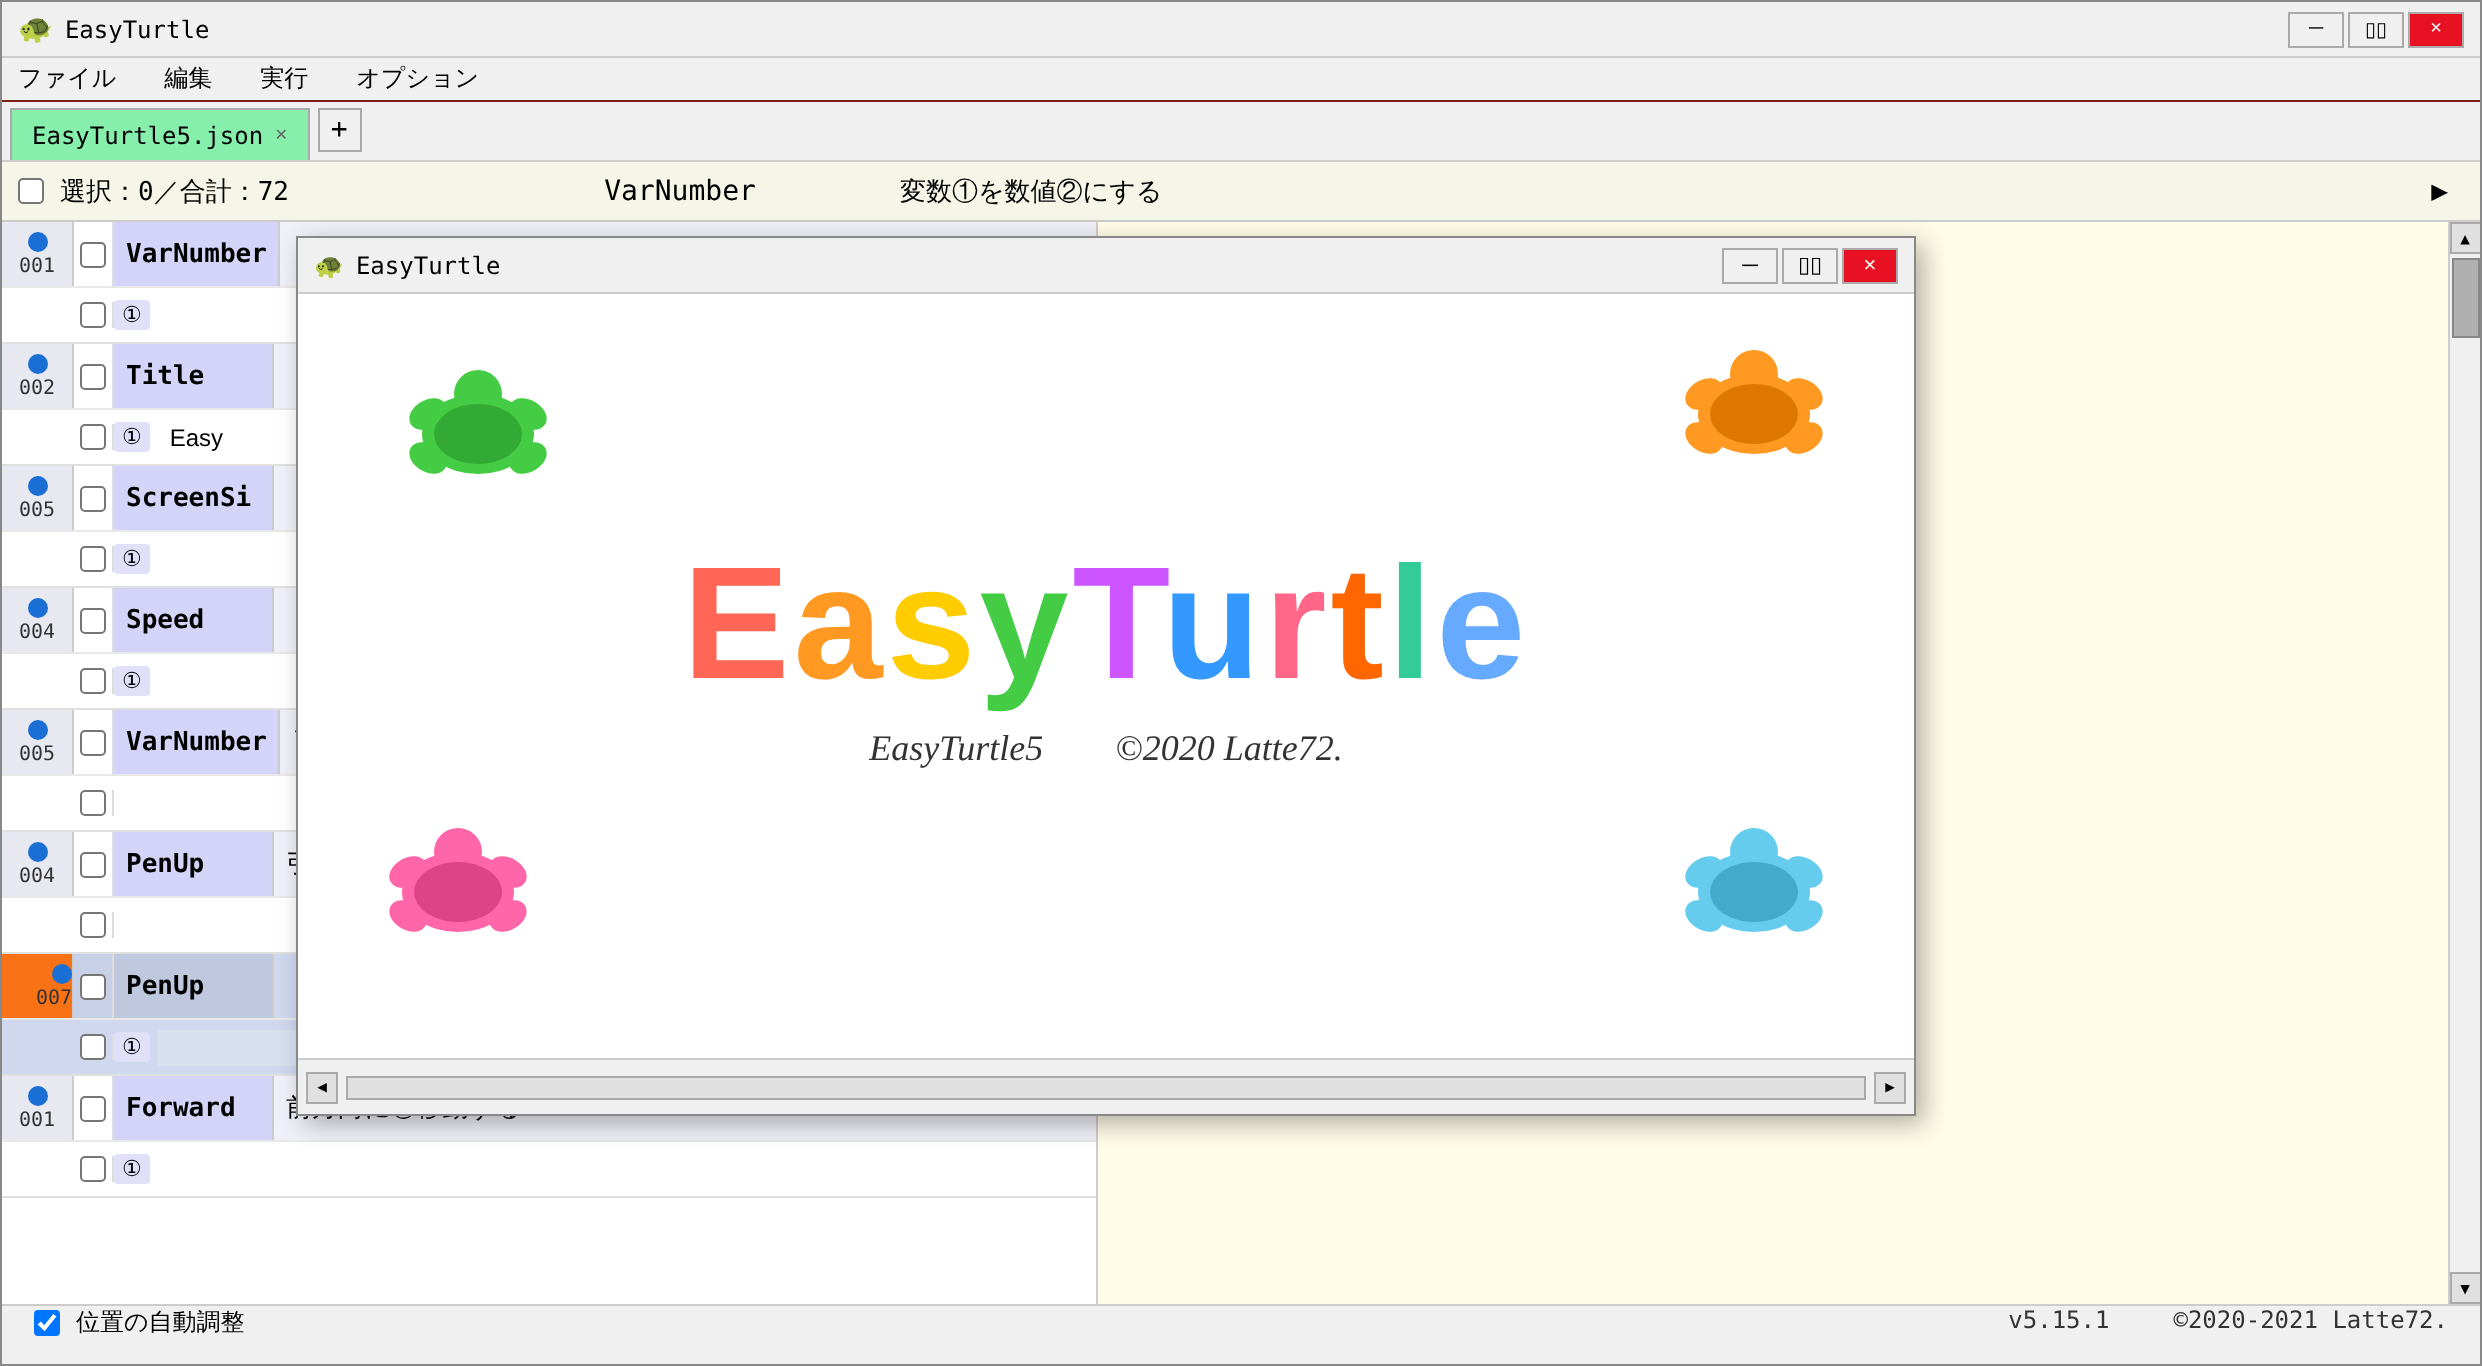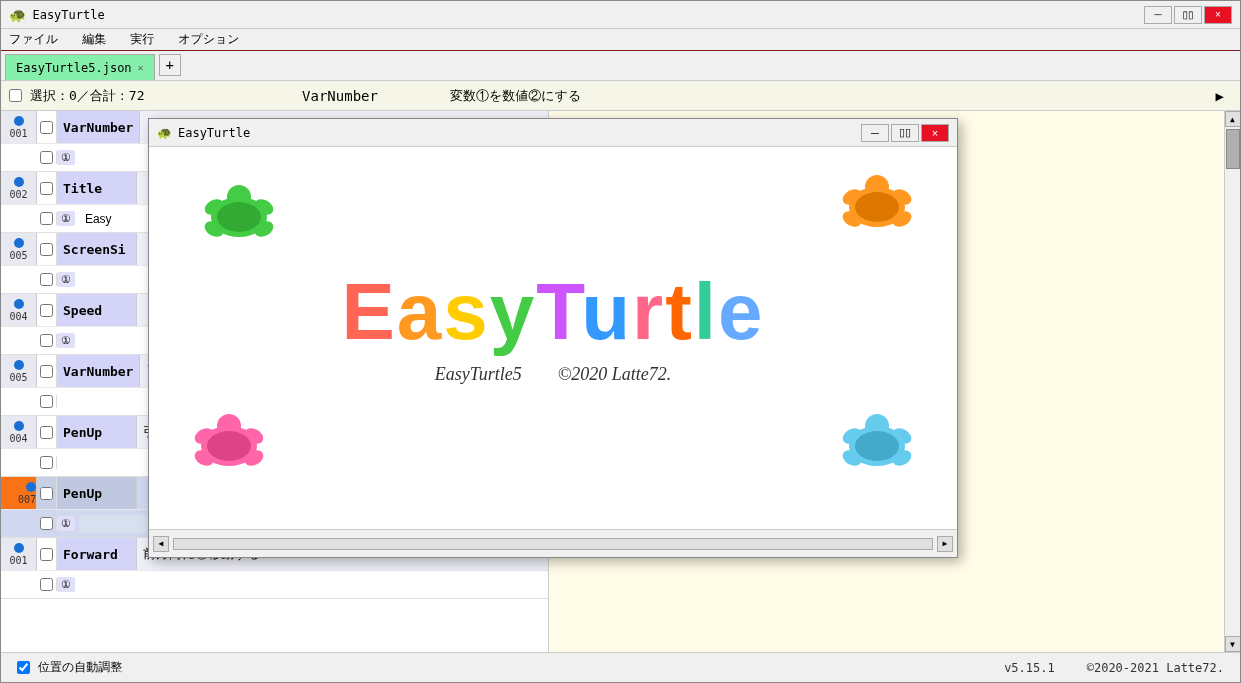--- a/index.html
+++ b/index.html
@@ -215,21 +215,21 @@
       font-size: 13px;
       overflow-y: auto;
     }
 
     
     .status-bar {
       height: 30px;
       background: #f0f0f0;
       border-top: 1px solid #ccc;
       display: flex;
-      align-items: center;
+      align-items: flex-start;
       padding: 0 16px;
       justify-content: flex-end;
       gap: 32px;
     }
     .status-text {
       font-size: 12px;
       color: #333;
     }
 
     

